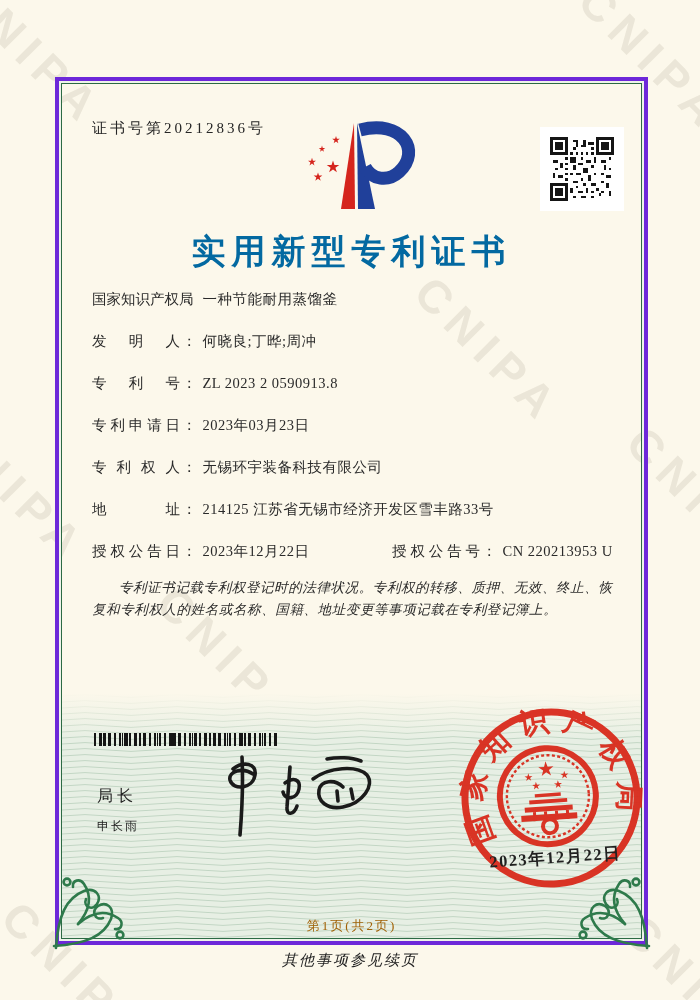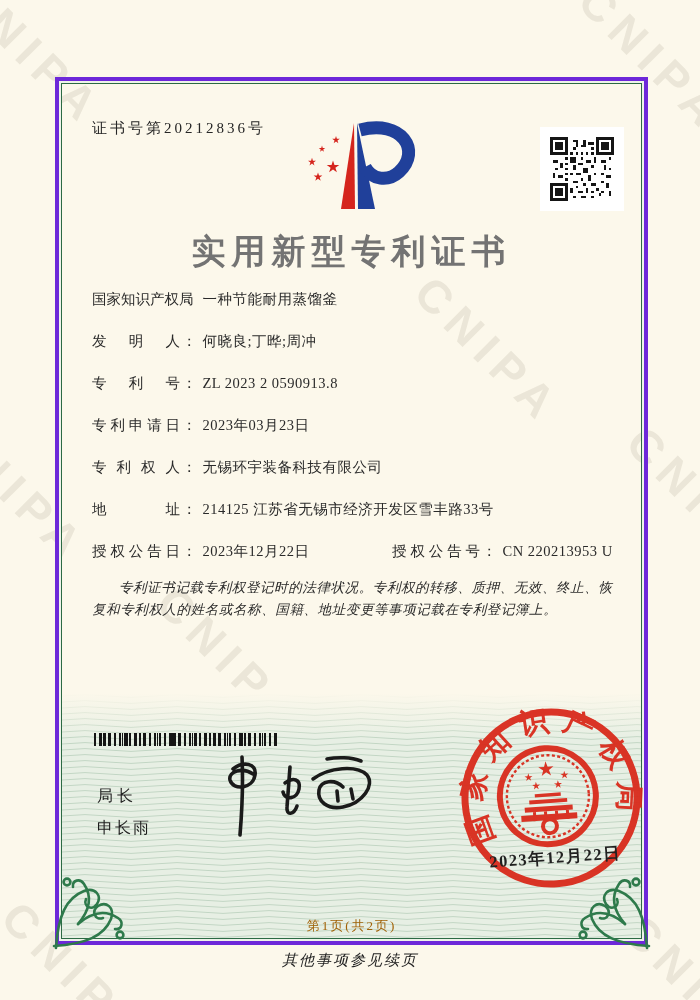--- a/index.html
+++ b/index.html
@@ -21,21 +21,21 @@
   .wave-fade{position:absolute;left:0;right:0;top:0;height:46px;
              background:linear-gradient(#fcf8eb,rgba(252,248,235,0));}
 
   .cert-no{position:absolute;left:33px;top:38px;font-size:15px;letter-spacing:3px;color:#262626;}
 
   .logo{position:absolute;left:239px;top:36px;width:120px;height:102px;}
   .qr{position:absolute;left:481px;top:46px;width:84px;height:84px;background:#fff;
       display:flex;align-items:center;justify-content:center;}
 
   .title{position:absolute;left:0;right:0;top:148px;text-align:center;
-         font-size:34px;font-weight:bold;letter-spacing:6px;color:#737373;}
+         font-size:34px;font-weight:bold;letter-spacing:6px;color:#0369a1;}
 
   .fields{position:absolute;left:33px;right:20px;top:197px;}
   .frow{position:relative;height:42px;line-height:42px;font-size:14.5px;color:#2a2a2a;white-space:nowrap;}
   .flabel{display:inline-block;width:88px;text-align:justify;text-align-last:justify;
           letter-spacing:0;vertical-align:top;}
   .fcolon{display:inline-block;margin:0 6px 0 2px;}
   .fvalue{letter-spacing:0.5px;}
   .fpair-right{position:absolute;left:300px;top:0;}
 
   .paras{position:absolute;left:33px;top:496px;width:527px;font-size:13.5px;line-height:22px;
@@ -43,21 +43,21 @@
   .paras p{margin:0 0 4px 0;text-indent:2em;}
 
   .barcode{position:absolute;left:35px;top:652px;width:185px;height:13px;
     background-image:
       repeating-linear-gradient(90deg,#151515 0 2px,rgba(0,0,0,0) 2px 5px),
       repeating-linear-gradient(90deg,#151515 0 1px,rgba(0,0,0,0) 1px 7px),
       repeating-linear-gradient(90deg,rgba(0,0,0,0) 0 9px,#151515 9px 11px,rgba(0,0,0,0) 11px 23px);}
 
   .signer-title{position:absolute;left:38px;top:705px;font-size:16px;color:#1c1c1c;
                 font-family:"Liberation Sans",sans-serif;letter-spacing:4px;}
-  .signer-name{position:absolute;left:38px;top:737px;font-size:16px;color:#1c1c1c;
+  .signer-name{position:absolute;left:38px;top:737px;font-size:12px;color:#1c1c1c;
                font-family:"Liberation Sans",sans-serif;letter-spacing:2px;}
   .signature{position:absolute;left:150px;top:668px;width:170px;height:100px;}
 
   .seal{position:absolute;left:399px;top:624px;width:186px;height:186px;
         transform:rotate(-4deg);opacity:0.94;}
 
   .page-indicator{position:absolute;left:0;right:0;top:836px;text-align:center;
                   font-size:13px;color:#a16207;letter-spacing:2px;}
 
   .footer-note{position:absolute;left:0;right:0;top:951px;text-align:center;z-index:3;

